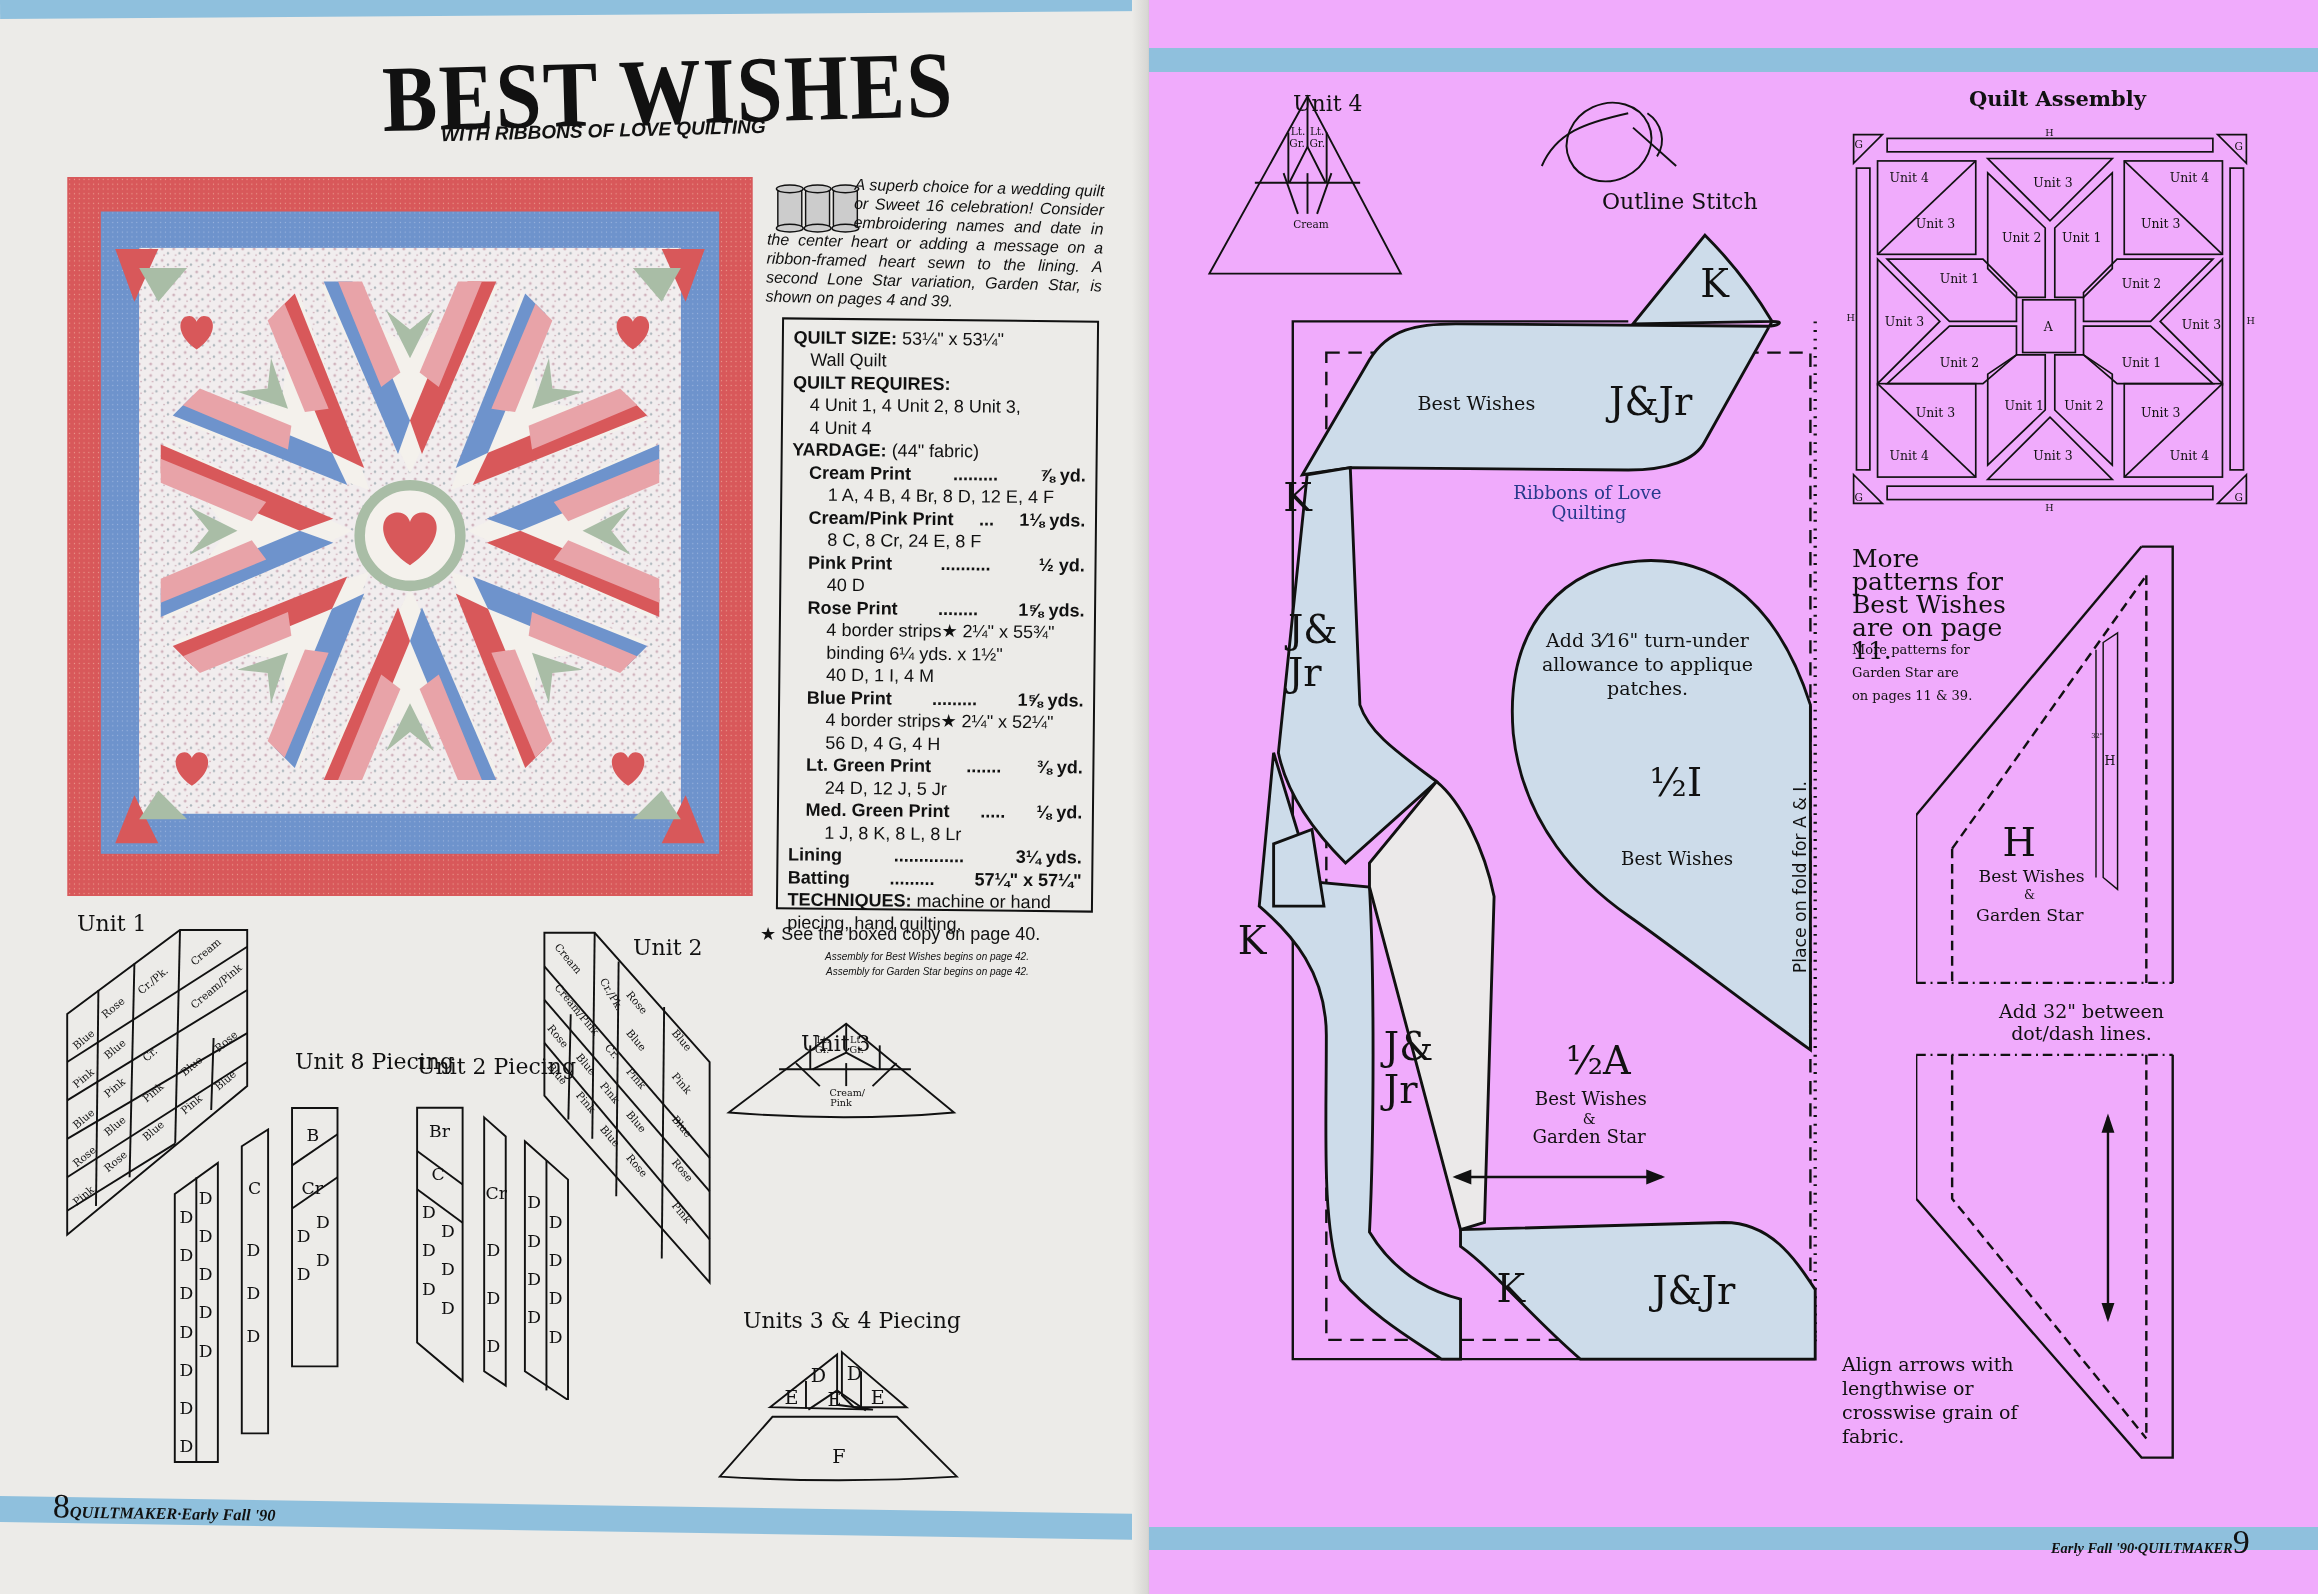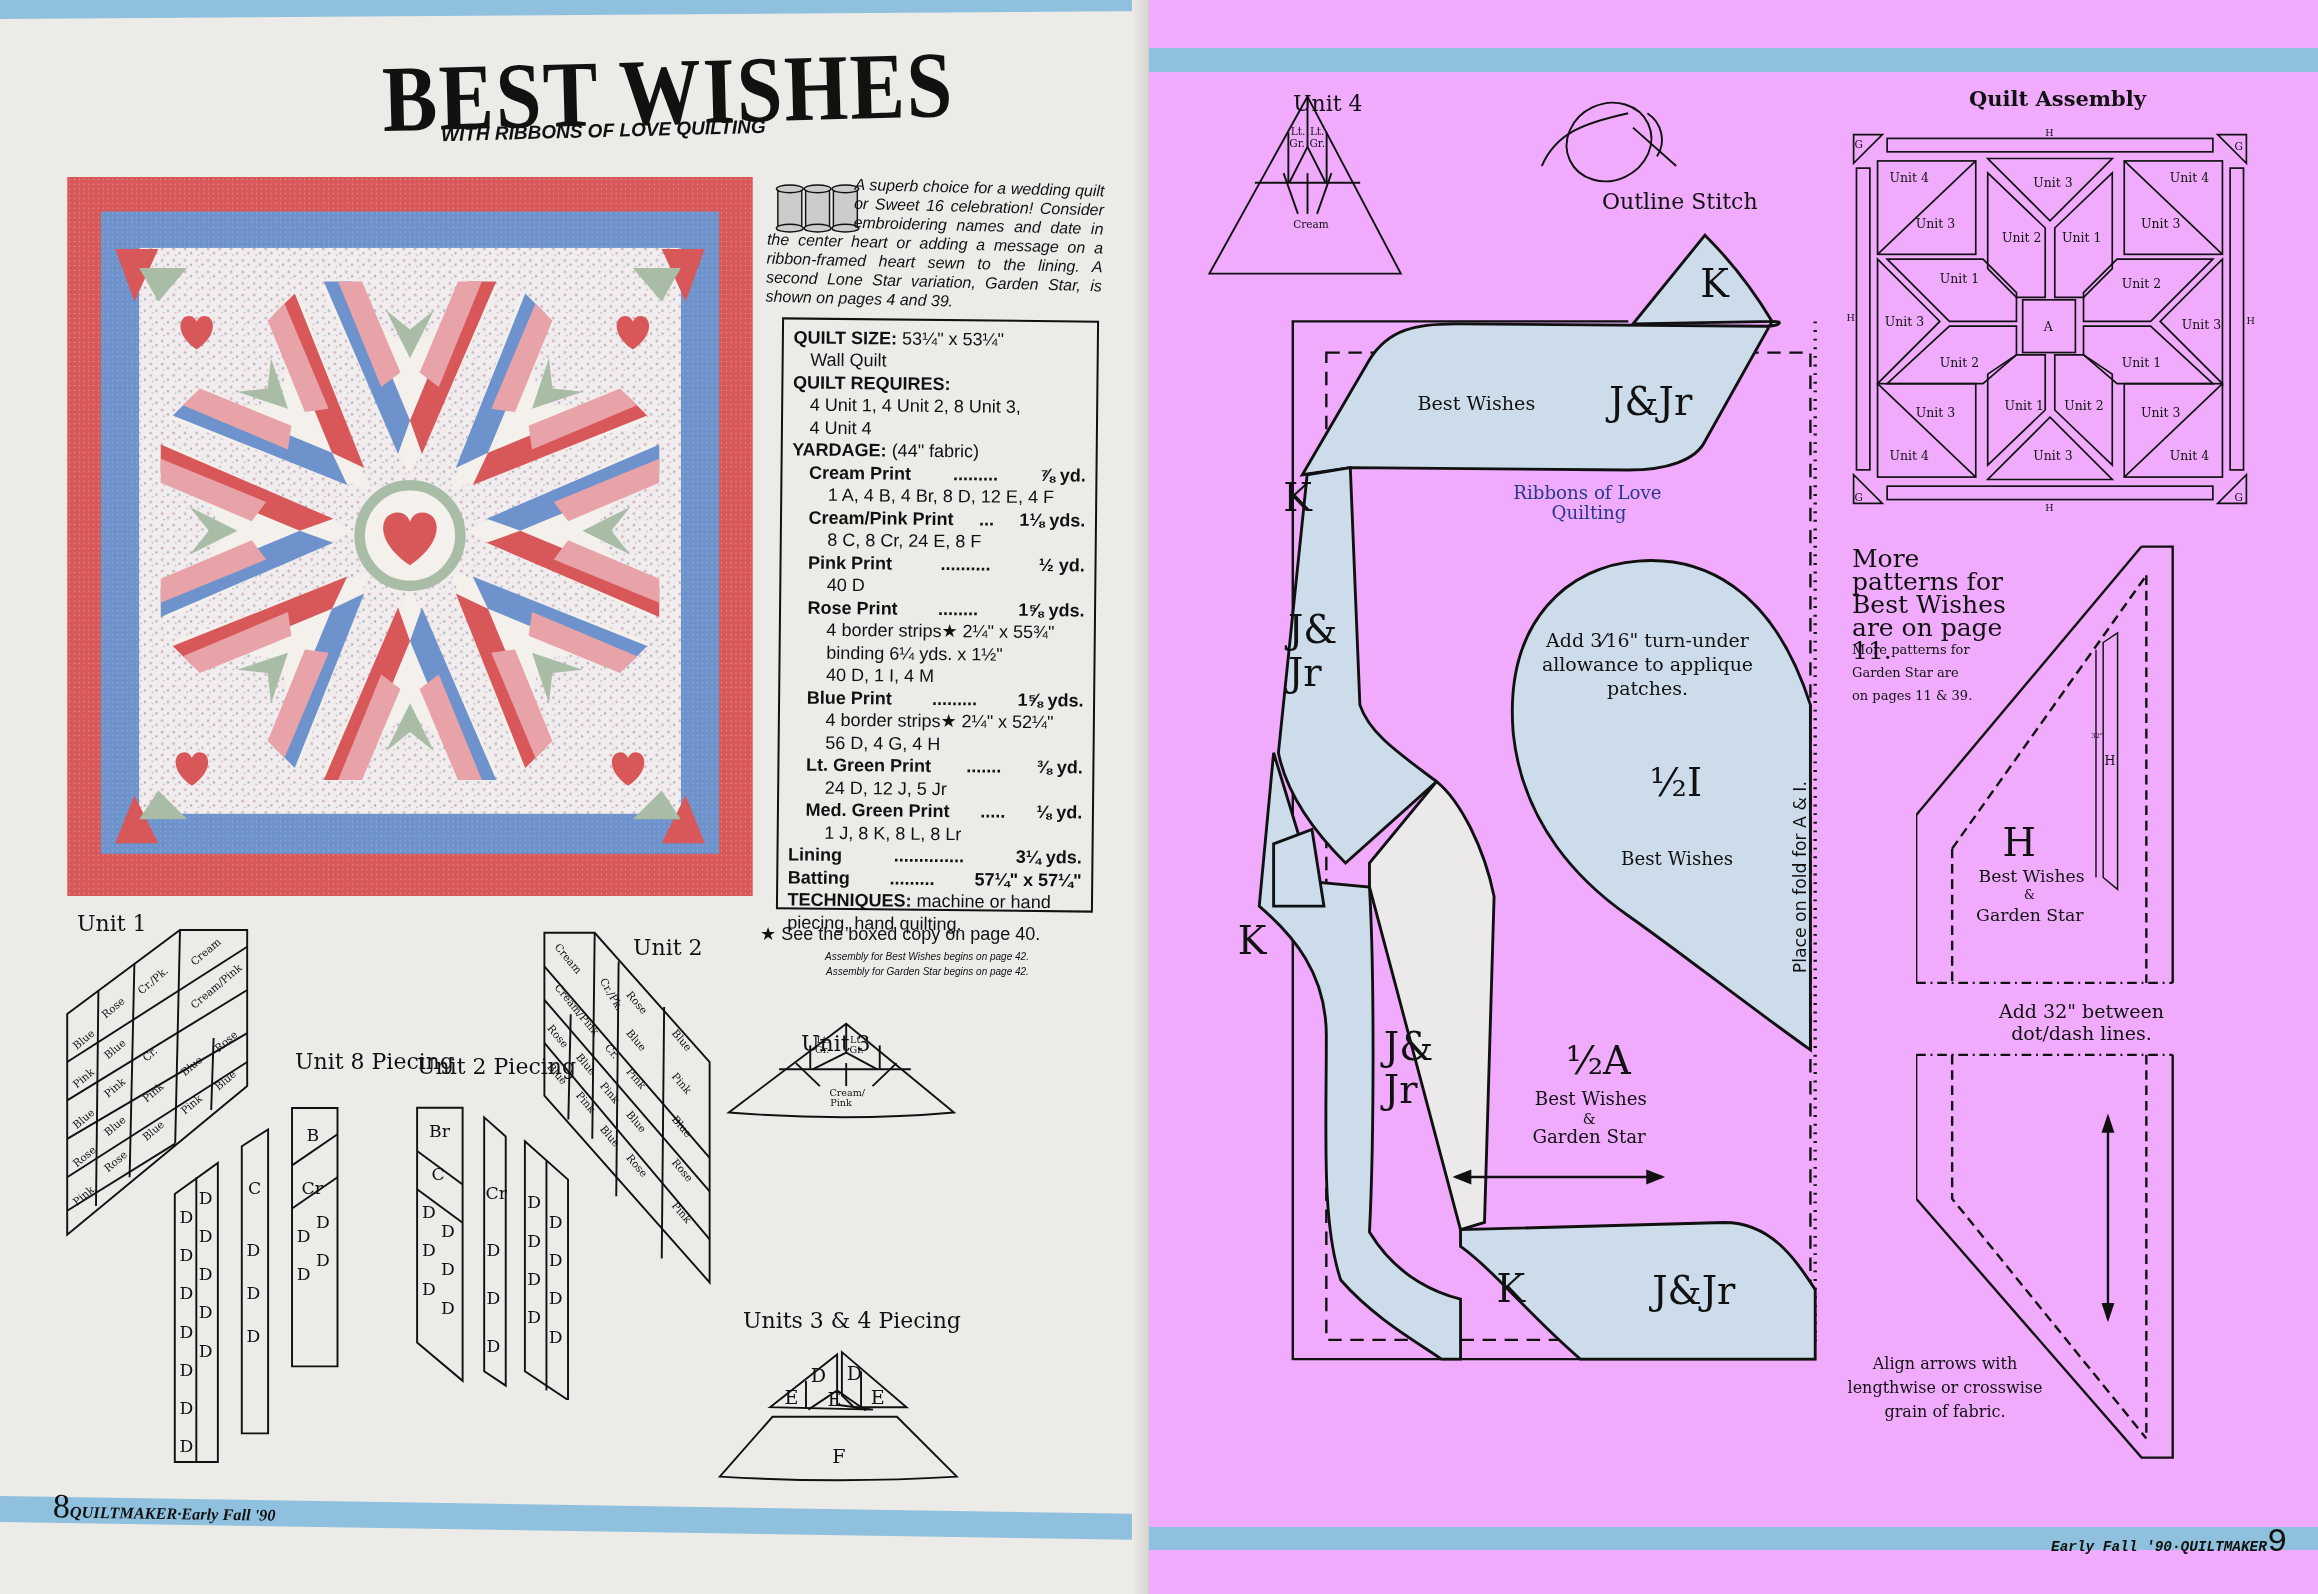--- a/index.html
+++ b/index.html
@@ -19,21 +19,21 @@
   .reqbox .in1{padding-left:17px;}
   .reqbox .in2{padding-left:36px;}
   .row{display:flex;justify-content:space-between;}
   .note{left:760px;top:923px;font-size:18px;}
   .note2{left:825px;top:949px;font-size:10px;font-style:italic;line-height:15.3px;text-align:right;}
   .quilt{left:67px;top:177px;width:686px;height:719px;}
   .lbl{font-family:"DejaVu Serif",serif;font-size:22px;white-space:nowrap;}
   .diag{position:absolute;}
   .footer-l{left:53px;top:1489px;font-family:"Liberation Serif",serif;font-style:italic;font-size:16.3px;font-weight:bold;white-space:nowrap;}
   .footer-l .num{font-size:34px;font-style:normal;font-weight:normal;}
-  .footer-r{left:2045px;top:1520px;font-family:Liberation Mono, monospace;font-style:italic;font-size:14.4px;font-weight:bold;white-space:nowrap;}
+  .footer-r{left:2045px;top:1520px;font-family:Liberation Serif, serif;font-style:italic;font-size:14.4px;font-weight:bold;white-space:nowrap;}
   .footer-r .num{font-size:34px;font-style:normal;font-weight:normal;}
 </style>
 </head>
 <body>
 
 <div class="page left">
   <div class="band" style="left:0;top:0;width:1149px;height:19px;transform:rotate(-0.4deg);transform-origin:left top;"></div>
   <div class="band" style="left:0;top:1496px;width:1149px;height:26px;transform:rotate(0.9deg);transform-origin:left top;"></div>
 
   <div class="abs title">BEST WISHES</div>
@@ -564,17 +564,17 @@
     <g font-family="DejaVu Serif, serif" fill="#111">
       <text x="180" y="665" font-size="80">H</text>
       <text x="130" y="720" font-size="36">Best Wishes</text>
       <text x="225" y="755" font-size="26">&amp;</text>
       <text x="125" y="800" font-size="36">Garden Star</text>
       <text x="393" y="475" font-size="26">H</text>
       <text x="365" y="420" font-size="14">32"</text>
     </g>
   </svg>
   <div class="abs" style="left:832px;top:1000px;width:201px;text-align:center;font-family:'DejaVu Serif',serif;font-size:19px;line-height:22px;">Add 32" between dot/dash lines.</div>
-  <div class="abs" style="left:693px;top:1352px;width:206px;text-align:center;font-family:'DejaVu Serif',serif;font-size:16px;line-height:24px;">Align arrows with lengthwise or crosswise grain of fabric.</div>
+  <div class="abs" style="left:693px;top:1352px;width:206px;font-family:'DejaVu Serif',serif;font-size:19px;line-height:24px;">Align arrows with lengthwise or crosswise grain of fabric.</div>
 
   <div class="abs footer-r" style="left:902px;top:1523px;"><span>Early Fall '90·QUILTMAKER</span><span class="num">9</span></div>
 </div>
 
 
 </body></html>

